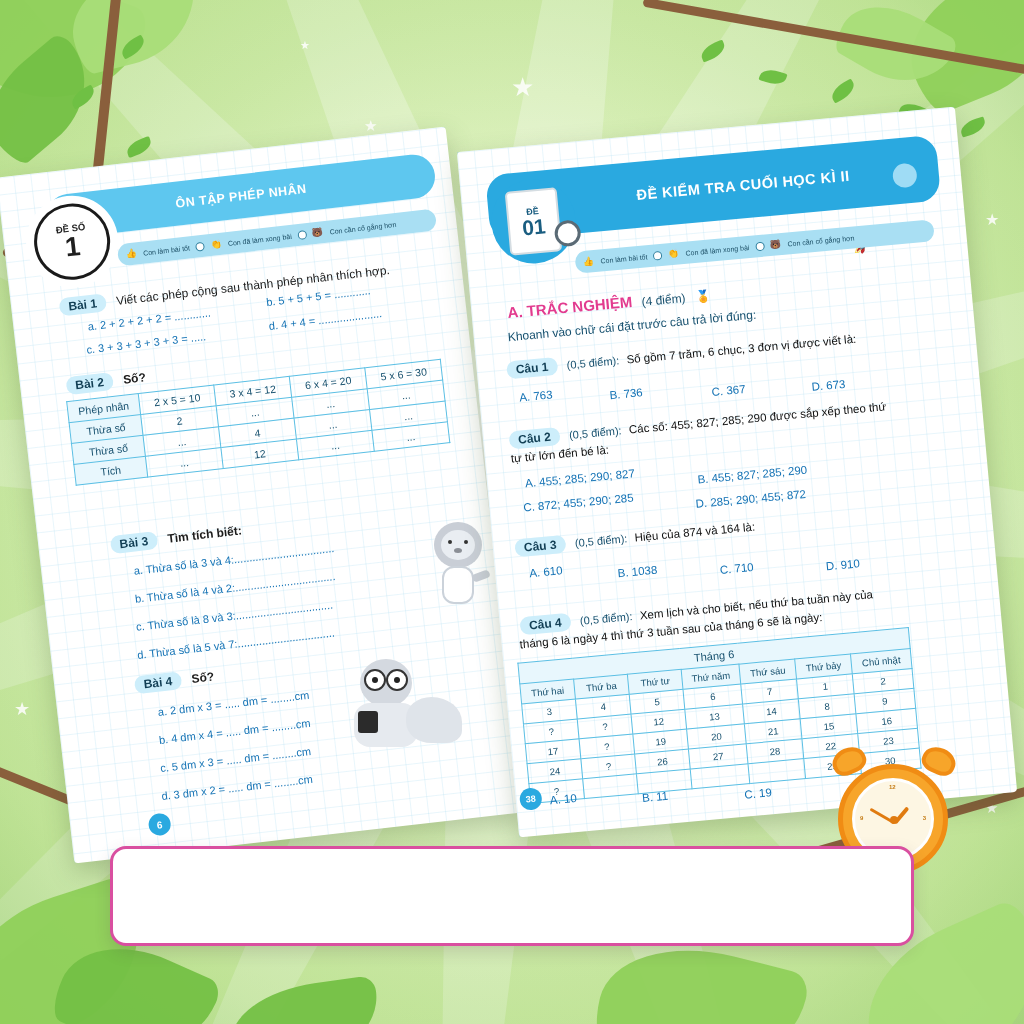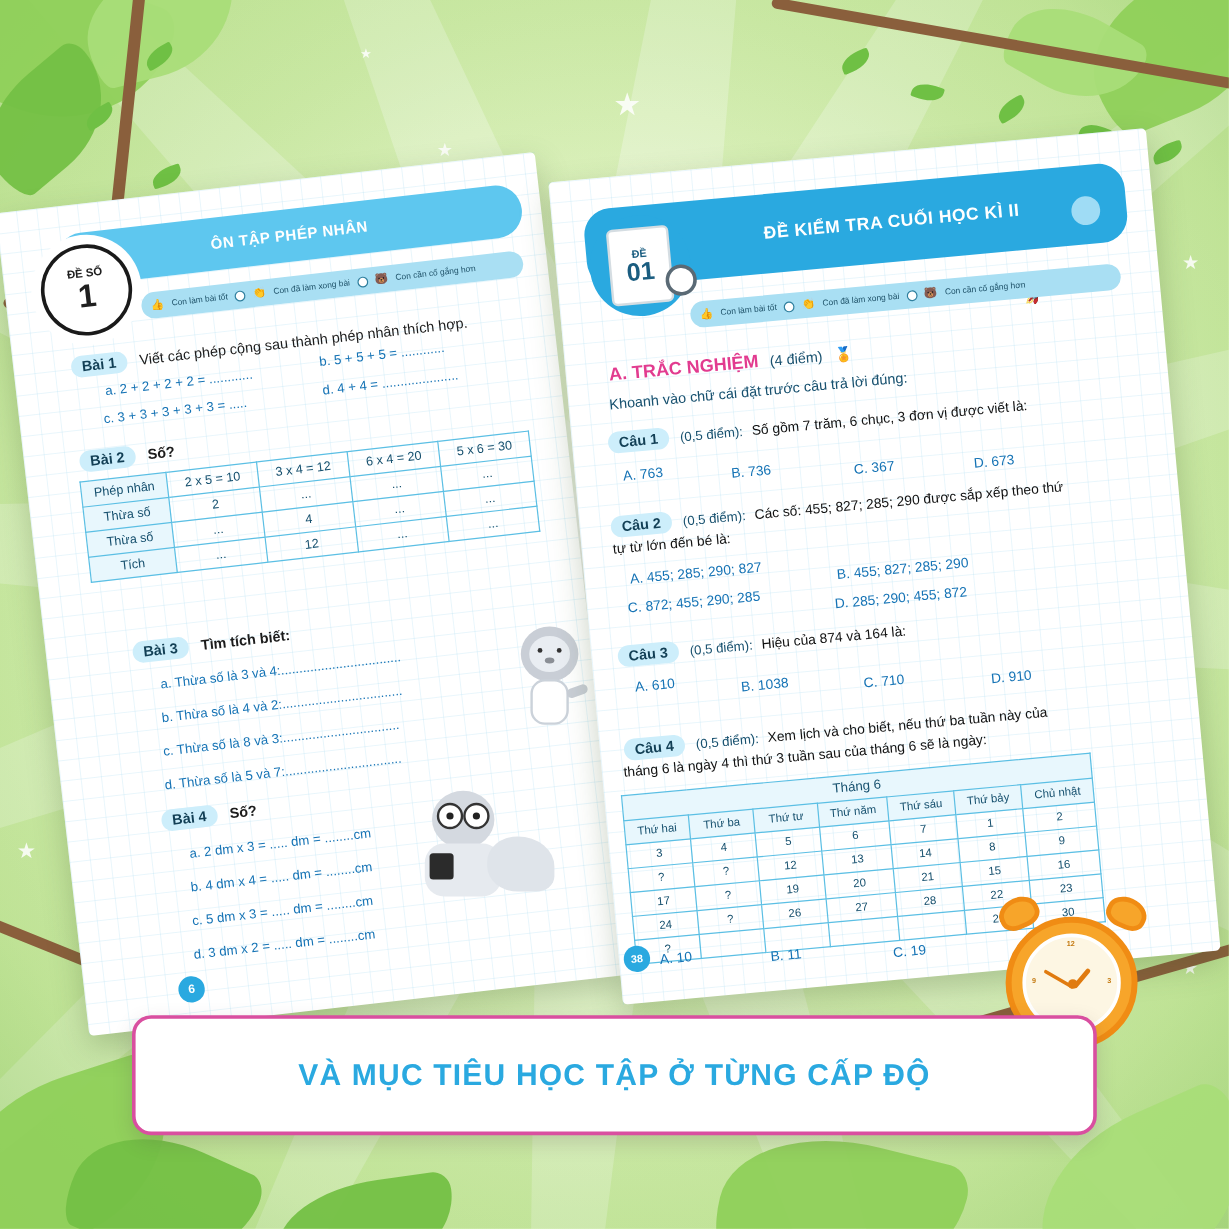--- a/index.html
+++ b/index.html
@@ -533,14 +533,13 @@
     <span class="num-tick" style="position:absolute;right:5px;top:34px;color:#c47a12;font-weight:bold;">3</span>
     <span class="num-tick" style="position:absolute;left:36px;bottom:3px;color:#c47a12;font-weight:bold;">6</span>
     <span class="num-tick" style="position:absolute;left:5px;top:34px;color:#c47a12;font-weight:bold;">9</span>
     <div class="hand" style="left:38px;top:22px;width:4px;height:20px;transform:rotate(40deg);"></div>
     <div class="hand" style="left:38px;top:14px;width:3px;height:28px;transform:rotate(-60deg);"></div>
     <div style="position:absolute;left:35px;top:35px;width:8px;height:8px;border-radius:50%;background:#e07b10;"></div>
   </div>
 </div>
 
 <div class="banner">
-  <div class="l2">VÀ MỤC TIÊU HỌC TẬP Ở TỪNG CẤP ĐỘ</div>
 </div>
 
 </body></html>

